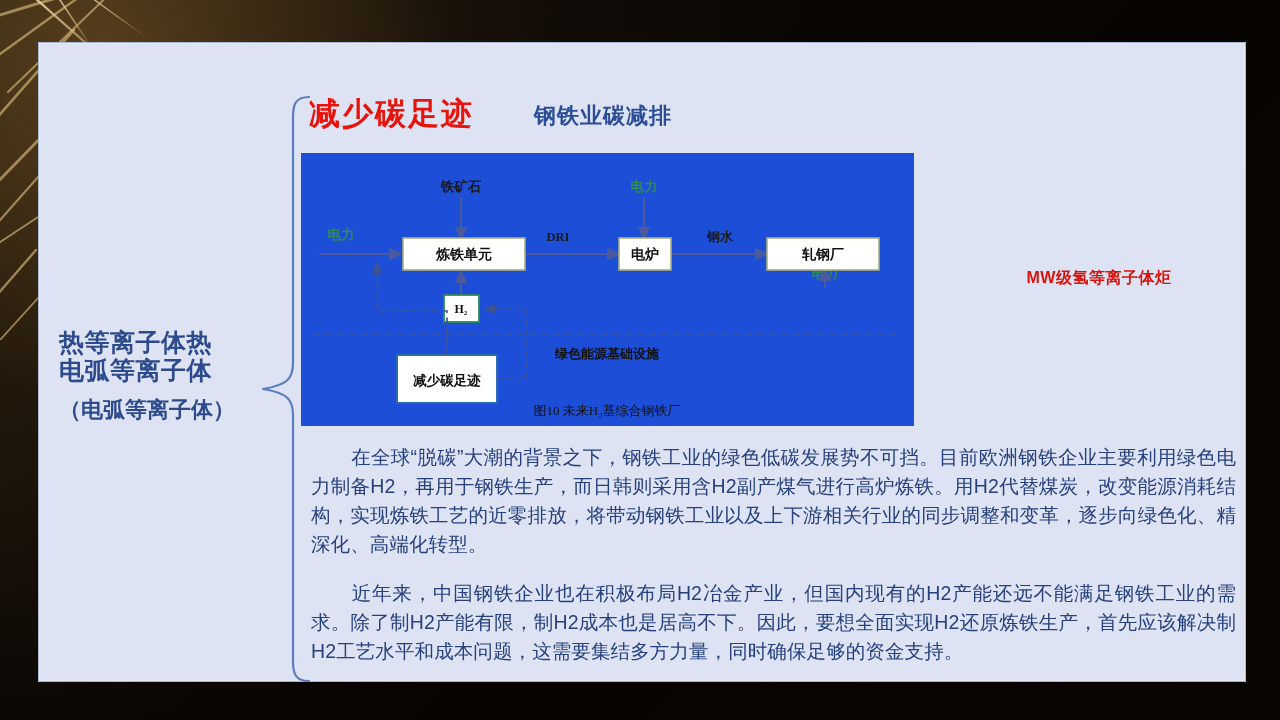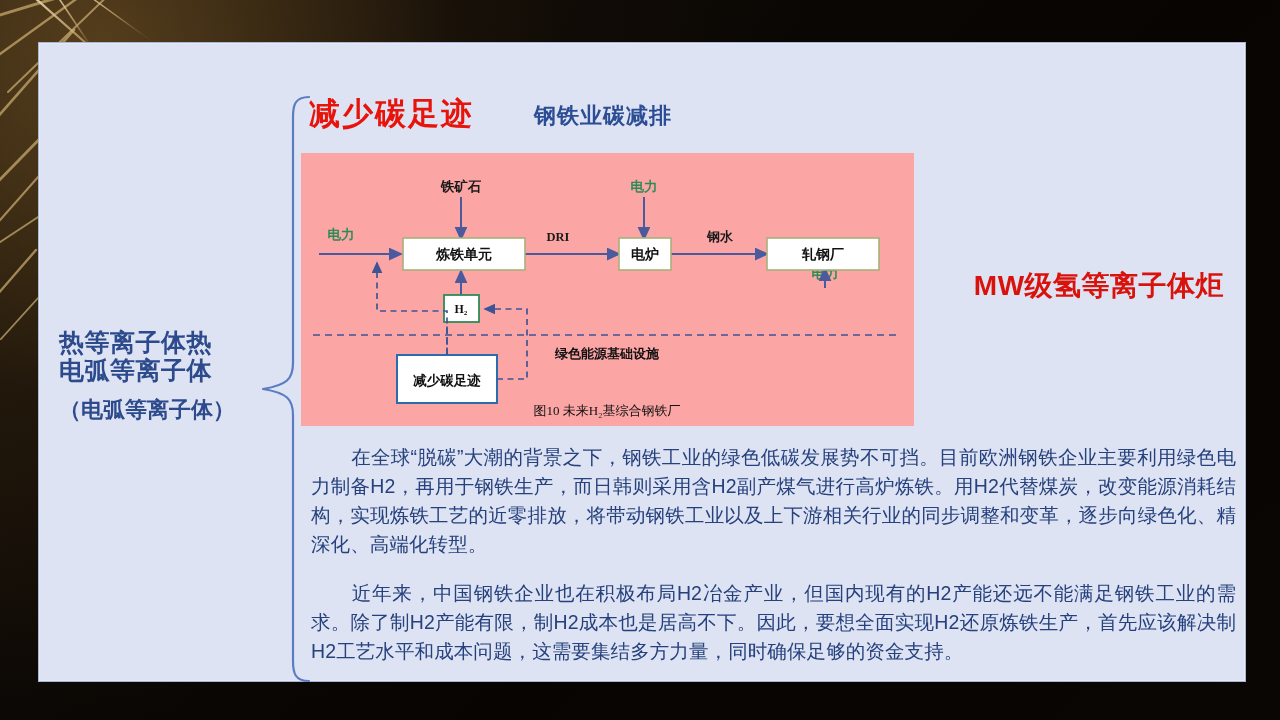--- a/index.html
+++ b/index.html
@@ -40,27 +40,27 @@
   .h-red{
     position:absolute;left:270px;top:50px;
     font-size:31px;font-weight:700;color:#e8140c;letter-spacing:2px;
   }
   .h-blue{
     position:absolute;left:495px;top:58px;
     font-size:22px;font-weight:700;color:#2b4d96;letter-spacing:1px;
   }
   .h-right{
     position:absolute;left:925px;top:224px;width:270px;text-align:center;
-    font-size:28px;font-weight:700;color:#d9130c;line-height:1.35;letter-spacing:0.5px;
+    font-size:16px;font-weight:700;color:#d9130c;line-height:1.35;letter-spacing:0.5px;
   }
 
   
   #figure{
     position:absolute;left:262px;top:110px;width:613px;height:273px;
-    background:#fca5a5;
+    background:#1d4ed8;
   }
   #figure svg{display:block;}
 
   
   .body-text{
     position:absolute;left:272px;top:400px;width:925px;
     color:#26417e;font-weight:400;font-size:19.5px;line-height:1.495;
     letter-spacing:0.1px;text-align:justify;
   }
   .body-text p{margin:0;}

